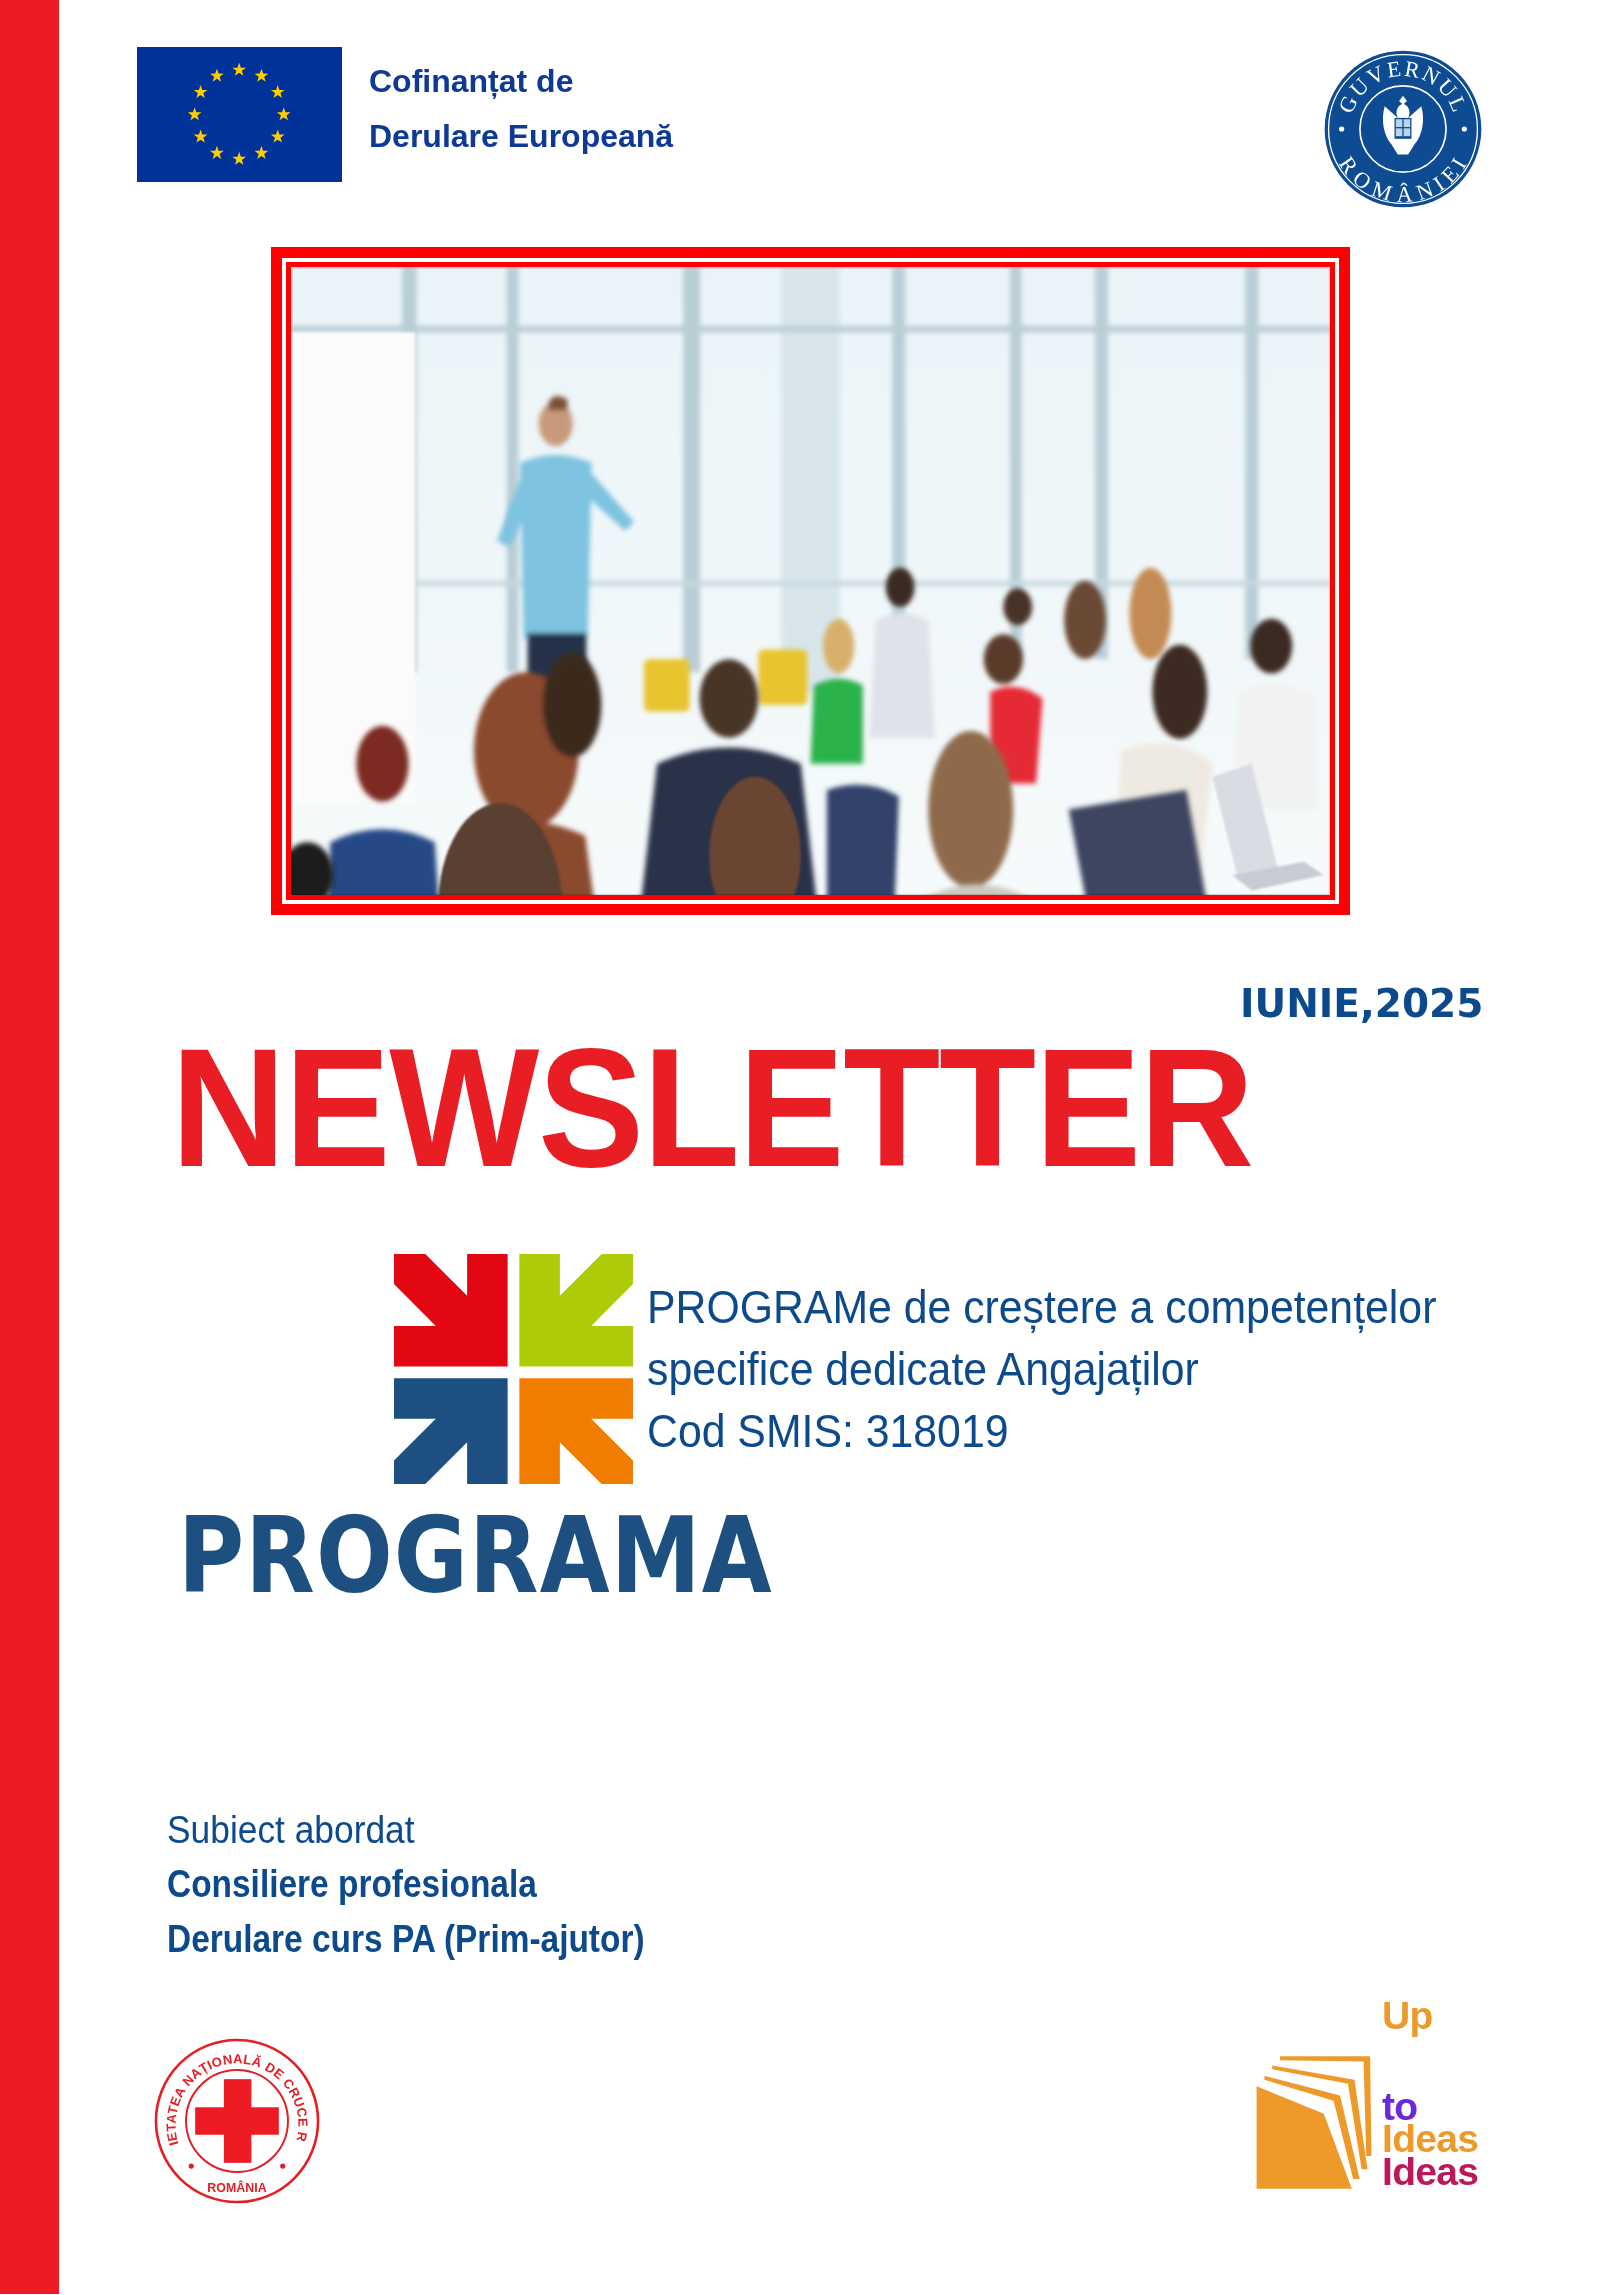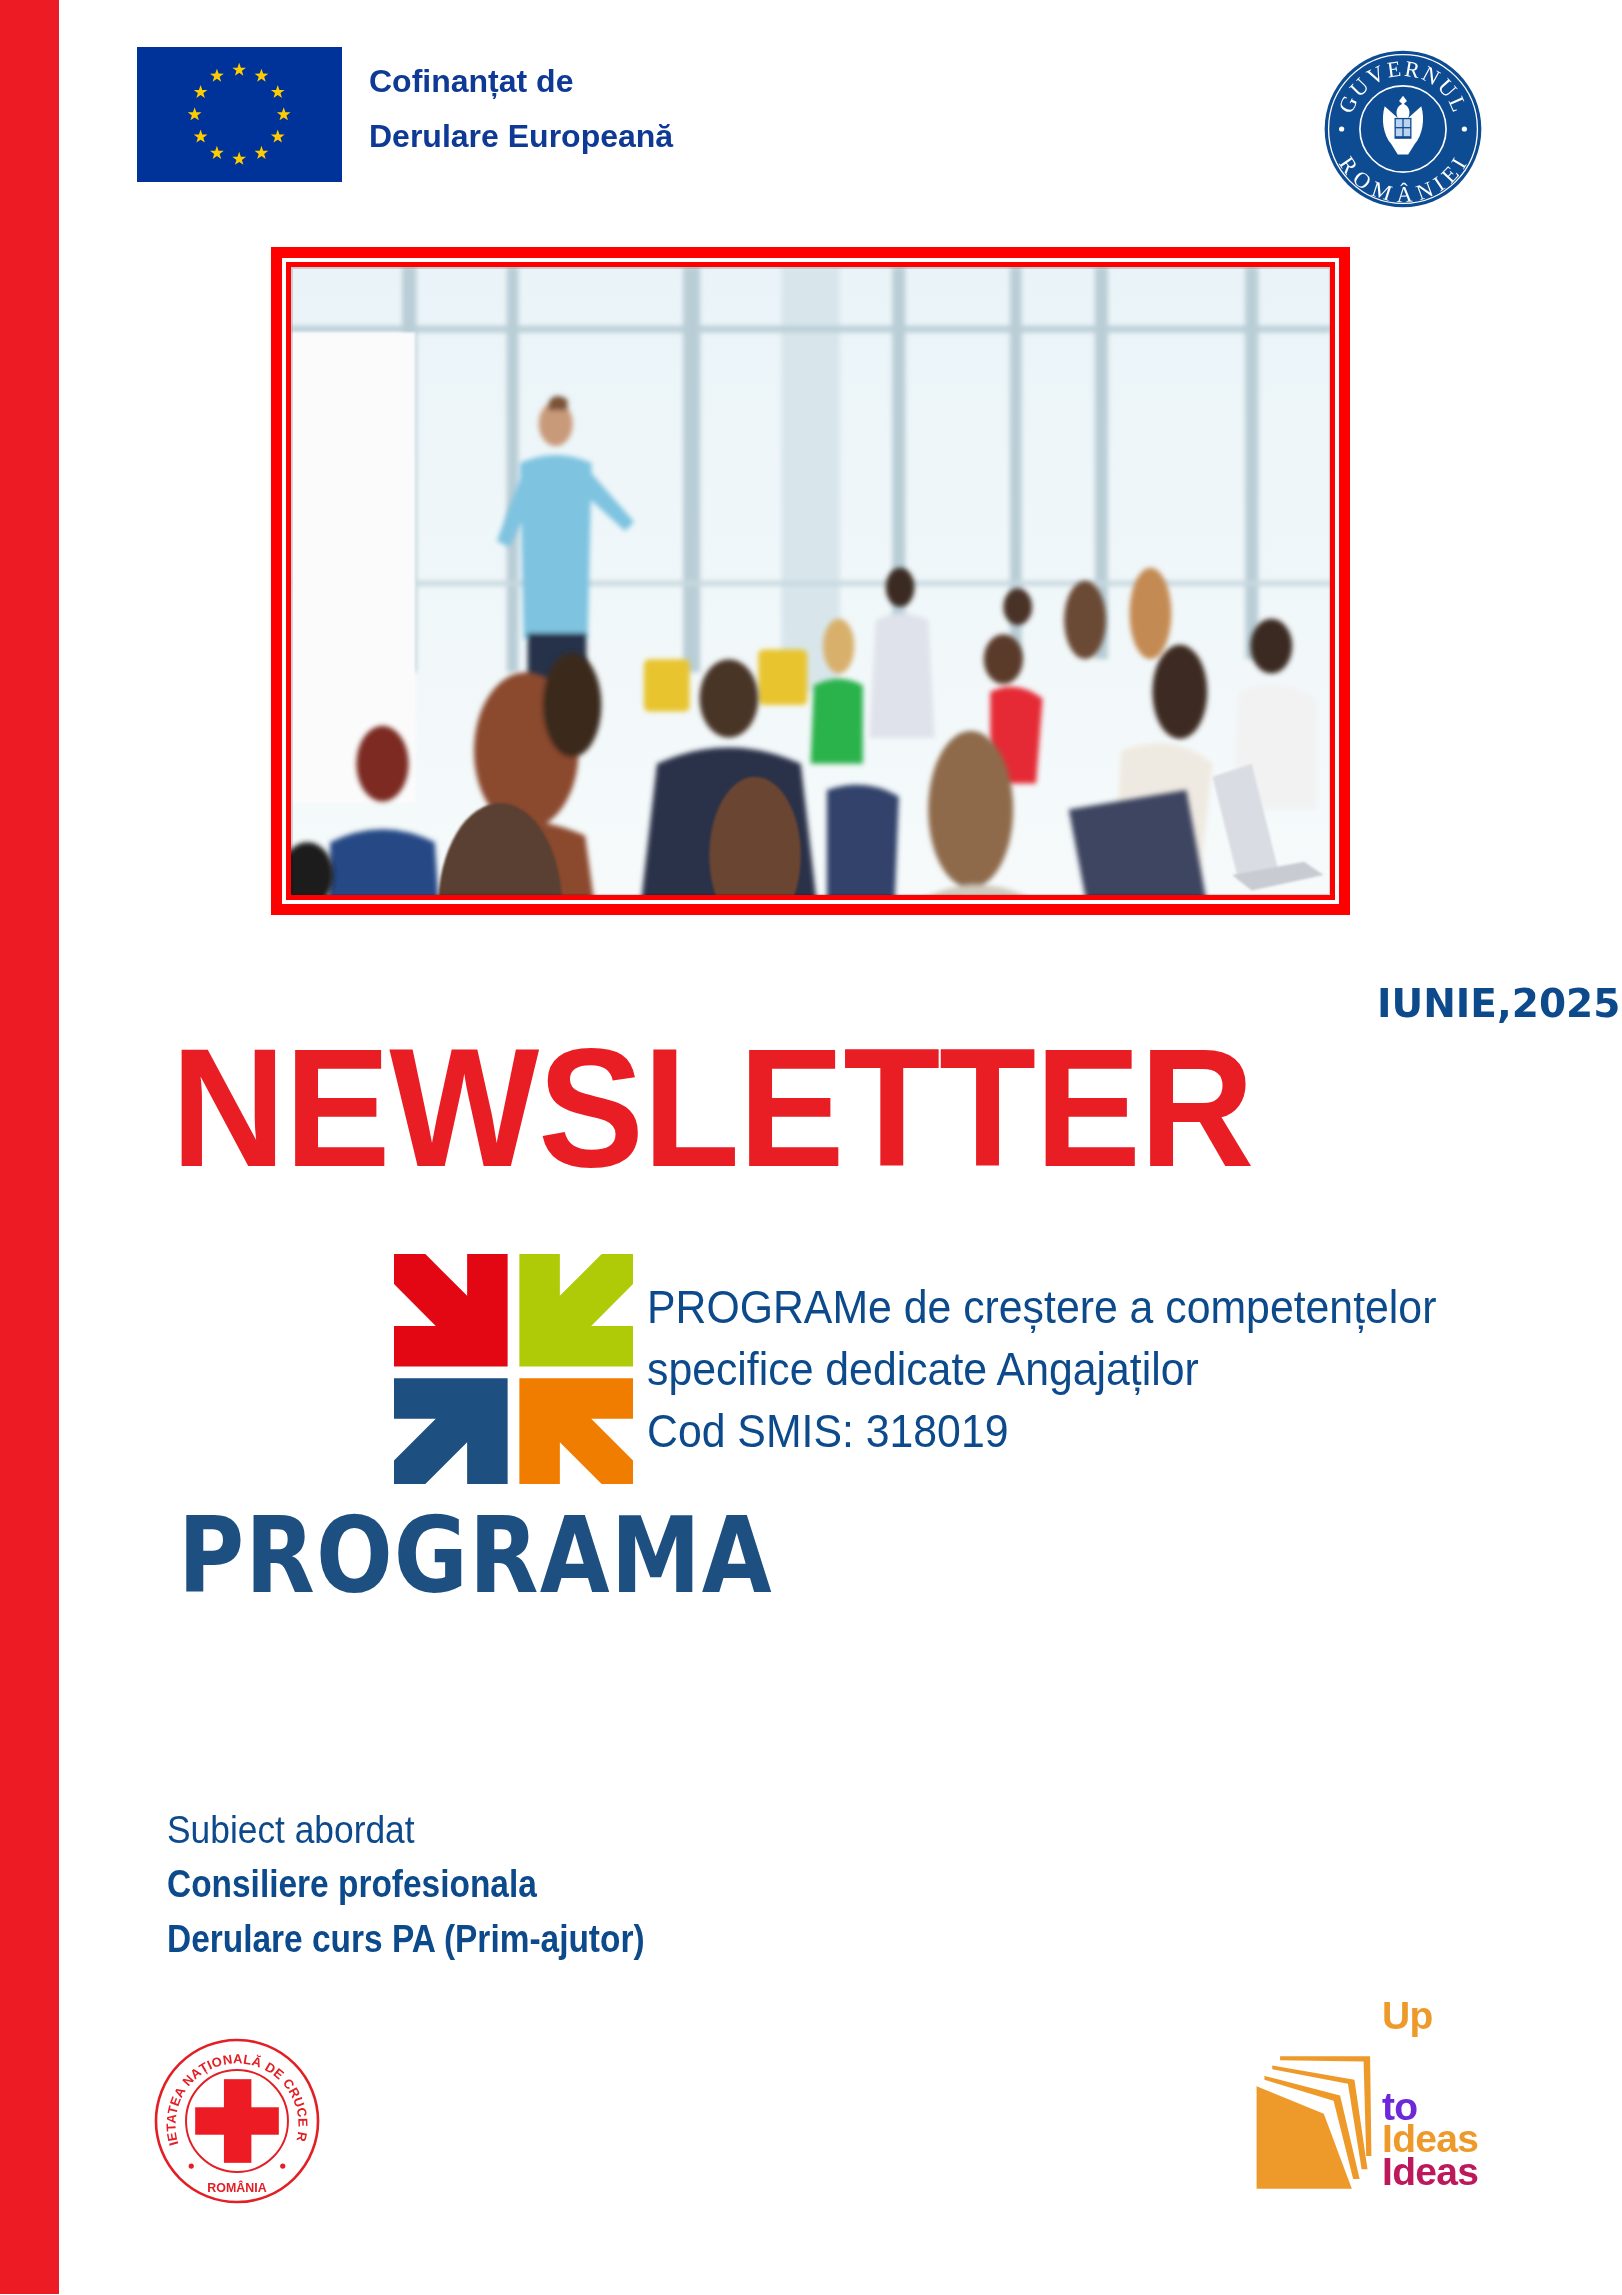--- a/index.html
+++ b/index.html
@@ -37,21 +37,21 @@
   #photo-frame-inner {
     left: 15px; top: 15px; right: 15px; bottom: 15px; background: #FF0000;
   }
   #photo {
     left: 19.6px; top: 19.6px; right: 19.6px; bottom: 19.6px; overflow: hidden; background: #e8f2f7;
   }
   #photo svg { display: block; width: 100%; height: 100%; }
 
   
   #issue-date {
-    left: 1377px; top: 981px; font-family: "DejaVu Sans", sans-serif; font-weight: bold;
+    left: 1240px; top: 981px; font-family: "DejaVu Sans", sans-serif; font-weight: bold;
     font-size: 39px; line-height: 46px; color: #0C4A8C; white-space: nowrap;
   }
 
   
   #newsletter-title {
     left: 171px; top: 1023px; font-family: "Liberation Sans", sans-serif; font-weight: bold;
     font-size: 169px; line-height: 170px; color: #E91E25; white-space: nowrap;
     transform-origin: left top; transform: scaleX(0.94); letter-spacing: -1.3px;
   }
 

